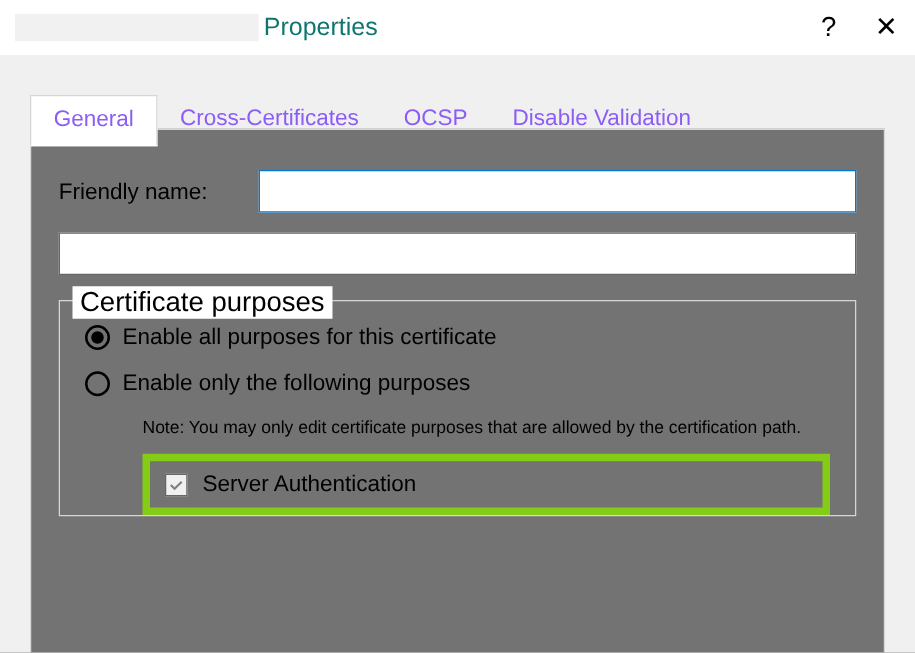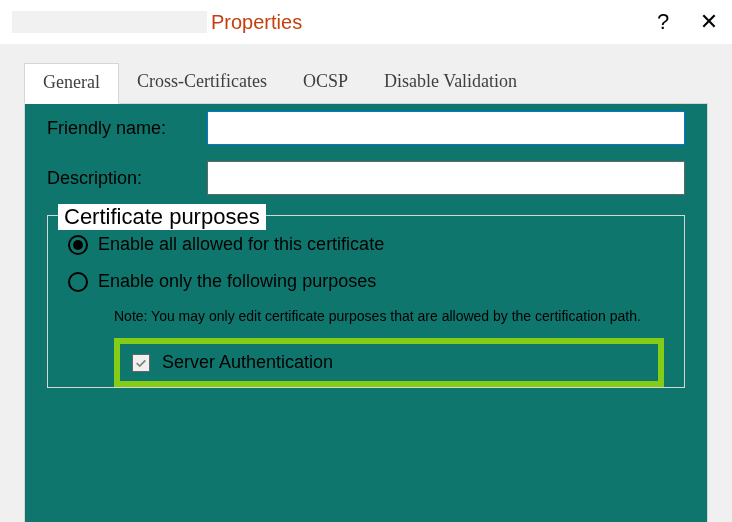--- a/index.html
+++ b/index.html
@@ -1,31 +1,31 @@
 <!DOCTYPE html>
 <html><head>
   <meta charset="utf-8">
   <style>
     * { box-sizing: border-box; font-family: "Segoe UI", Tahoma, sans-serif; }
     body { margin: 0; padding: 0; background: #fff; width: 732px; height: 522px; overflow: hidden; }
 
     .titlebar { height: 44px; display: flex; align-items: center; padding: 0 12px; background: #fff; position: relative; }
     .titlebar .redacted { width: 195px; height: 22px; background: #f1f1f1; margin-right: 4px; }
-    .titlebar .title { font-size: 20px; color: #c2410c; }
+    .titlebar .title { font-size: 20px; color: #0f766e; }
     .titlebar .btn { position: absolute; top: 0; height: 44px; width: 46px; display:flex; align-items:center; justify-content:center; font-size: 22px; color:#000; }
     .titlebar .help { right: 46px; }
     .titlebar .close { right: 0; }
 
     .dialog-body { background: #f0f0f0; padding: 18px 24px 0 24px; height: calc(522px - 44px); }
 
     .tabstrip { display: flex; position: relative; }
-    .tab { padding: 8px 18px 10px 18px; font-size: 18px; color: #404040; background: #f0f0f0; position: relative; top: 1px; cursor: default; font-family: Liberation Serif, serif; }
+    .tab { padding: 8px 18px 10px 18px; font-size: 18px; color: #8b5cf6; background: #f0f0f0; position: relative; top: 14px; cursor: default; }
     .tab.active { background: #fff; border-left: 1px solid #d6d6d6; border-top: 1px solid #d6d6d6; border-right: 1px solid #d6d6d6; border-bottom: 1px solid #fff; z-index: 2; }
 
-    .tabpage { background: #0f766e; border: 1px solid #d6d6d6; padding: 7px 22px 0 22px; height: calc(100% - 40px); position: relative; z-index:1; }
+    .tabpage { background: #737373; border: 1px solid #d6d6d6; padding: 32px 22px 0 22px; height: calc(100% - 40px); position: relative; z-index:1; }
 
     .formrow { display: flex; align-items: center; margin-bottom: 16px; }
     .formrow label { width: 160px; font-size: 18px; }
     .formrow input.text { flex: 1; height: 34px; border: 1px solid #666; font-size: 18px; padding: 2px 6px; outline: none; }
     .formrow input.text.focused { border: 1px solid #0078d7; }
 
     .fieldset { border: 1px solid #d6d6d6; margin-top: 20px; padding: 18px 20px 0 20px; position: relative; }
     .fieldset .legend { position: absolute; top: -12px; left: 10px; background: #fff; padding: 0 6px; font-size: 22px; }
 
     .radio-row { display: flex; align-items: center; margin-bottom: 16px; cursor: default; }
@@ -63,30 +63,29 @@
     <div class="tab">Disable Validation</div>
   </div>
   <div class="tabpage">
 
     <div class="formrow">
       <label>Friendly name:</label>
       <input type="text" class="text focused" value="" style="">
     </div>
 
     <div class="formrow">
-      <label>Description:</label>
       <input type="text" class="text" value="" style="">
     </div>
 
     <div class="fieldset">
       <div class="legend">Certificate purposes</div>
 
       <div class="radio-row">
         <div class="radio selected"></div>
-        <div class="radio-label">Enable all allowed for this certificate</div>
+        <div class="radio-label">Enable all purposes for this certificate</div>
       </div>
 
 
       <div class="radio-row">
         <div class="radio"></div>
         <div class="radio-label">Enable only the following purposes</div>
       </div>
 
       <div class="note">Note: You may only edit certificate purposes that are allowed by the certification path.</div>
 

